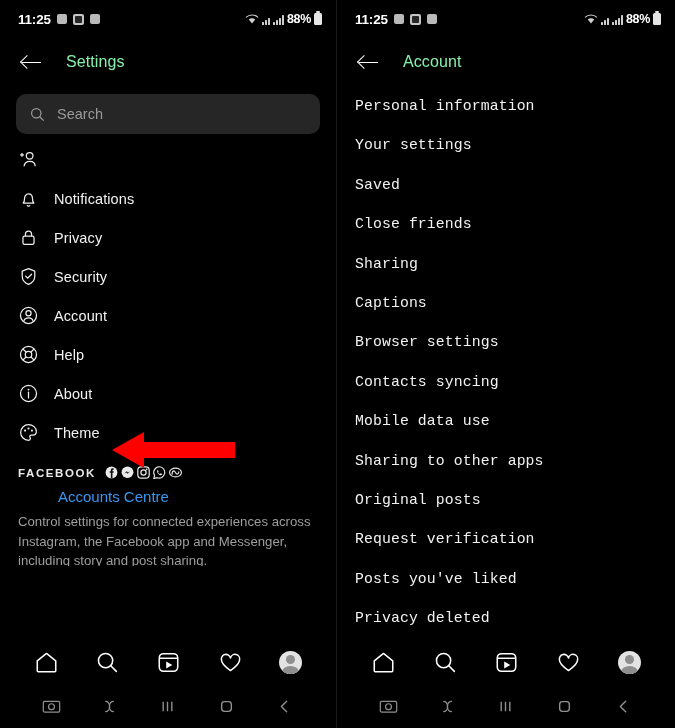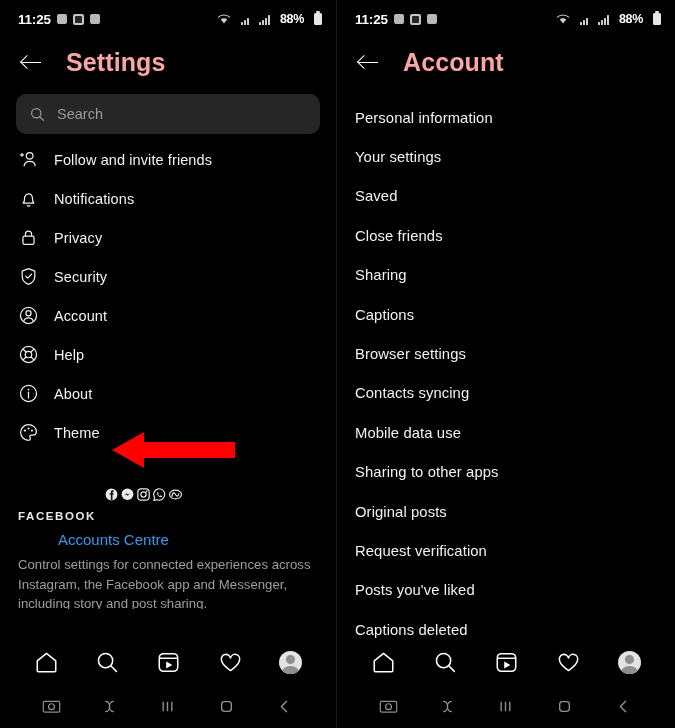--- a/index.html
+++ b/index.html
@@ -35,21 +35,21 @@
   .sb-ic{
     width:10px; height:10px; border-radius:2px;
     background:#c9c9c9; display:inline-block;
     position:relative; opacity:.92;
   }
   .sb-ic.dual{ width:11px; height:11px; background:#d6d6d6; }
   .sb-ic.dual:after{
     content:""; position:absolute; left:2px; top:2px;
     width:7px; height:7px; background:#2a2a2a; border-radius:1px;
   }
-  .sb-right{ display:flex; align-items:center; gap:10px; }
+  .sb-right{ display:flex; align-items:center; gap:3px; }
   .sb-batt{ font-size:12.5px; font-weight:700; letter-spacing:-0.3px; }
   .battery-body{
     width:8px; height:12px; background:#e6e6e6; border-radius:1.5px;
     position:relative;
   }
   .battery-body:before{
     content:""; position:absolute; top:-2px; left:2px;
     width:4px; height:2px; background:#e6e6e6; border-radius:1px;
   }
   .sig{ display:flex; align-items:flex-end; gap:1px; height:11px; }
@@ -72,21 +72,21 @@
     content:""; position:absolute; left:2px; top:11.5px;
     width:19px; height:1.6px; background:#fff;
   }
   .back-arrow:after{
     content:""; position:absolute; left:2px; top:7px;
     width:9px; height:9px;
     border-left:1.6px solid #fff; border-bottom:1.6px solid #fff;
     transform:rotate(45deg);
   }
   .appbar-title{
-    color:#fca5a5; font-size:25px; font-weight:700; letter-spacing:.1px;
+    color:#86efac; font-size:16px; font-weight:400; letter-spacing:.1px;
   }
 
   
   .body{
     flex:1 1 auto; overflow:hidden; position:relative;
   }
 
   
   .search-wrap{ padding:8px 16px 6px; }
   .search{
@@ -102,36 +102,36 @@
   }
   .setting-label{ color:#f2f2f2; font-size:14.5px; letter-spacing:.1px; }
   .ico{ width:21px; height:21px; flex:0 0 21px; display:block; }
 
   
   .fb-head{
     display:flex; align-items:center; gap:9px;
     padding:14px 18px 2px;
   }
   .fb-label{
-    color:#e9e9e9; font-size:11.5px; font-weight:700; letter-spacing:1.6px;margin-top:44px;
+    color:#e9e9e9; font-size:11.5px; font-weight:700; letter-spacing:1.6px;
   }
   .fb-brands{ display:flex; align-items:center; gap:3px; }
   .fb-brands svg{ width:13px; height:13px; display:block; }
   .fb-link{
     color:#3897f0; font-size:15px; padding:7px 18px 3px; cursor:pointer;margin-left:40px;
   }
   .fb-desc{
     color:#9e9e9e; font-size:13.2px; line-height:19.5px;
     padding:4px 18px 0; max-height:58px; overflow:hidden;
   }
 
   
   .acct-row{
-    height:39.4px; display:flex; align-items:center;
-    padding:0 18px; cursor:pointer;
+    height:39.4px; display:flex; align-items:flex-start;
+    padding:0 18px; cursor:pointer;font-family:Liberation Mono, monospace;
   }
   .acct-label{ color:#f2f2f2; font-size:14.8px; letter-spacing:.1px; }
 
   
   .ig-nav{
     flex:0 0 44px; height:44px;
     display:flex; align-items:center; justify-content:space-around;
     padding:0 16px; background:#000;
   }
   .ig-nav svg{ width:25px; height:25px; display:block; }
@@ -210,21 +210,20 @@
         </div>
       </div>
 
       <div class="setting-row">
         <svg class="ico" viewBox="0 0 22 22">
           <circle cx="12.2" cy="7.2" r="3.5" stroke="#f0f0f0" stroke-width="1.3" fill="none"></circle>
           <path d="M6.4 18.2c0-3.3 2.6-5.2 5.8-5.2s5.8 1.9 5.8 5.2" stroke="#f0f0f0" stroke-width="1.3" fill="none"></path>
           <line x1="2.2" y1="6.2" x2="6.2" y2="6.2" stroke="#f0f0f0" stroke-width="1.3"></line>
           <line x1="4.2" y1="4.2" x2="4.2" y2="8.2" stroke="#f0f0f0" stroke-width="1.3"></line>
         </svg>
-        <span class="setting-label">Follow and invite friends</span>
       </div>
 
       <div class="setting-row">
         <svg class="ico" viewBox="0 0 22 22">
           <path d="M5.4 15.8c1.2-1 1.4-2.1 1.4-4.3 0-3 1.6-5.3 4.2-5.3s4.2 2.3 4.2 5.3c0 2.2.2 3.3 1.4 4.3z" stroke="#f0f0f0" stroke-width="1.3" fill="none" stroke-linejoin="round"></path>
           <path d="M9.4 18.1a1.8 1.8 0 0 0 3.2 0" stroke="#f0f0f0" stroke-width="1.3" fill="none"></path>
         </svg>
         <span class="setting-label">Notifications</span>
       </div>
 
@@ -435,21 +434,21 @@
       <div class="acct-row">
           <span class="acct-label">Original posts</span>
         </div>
       <div class="acct-row">
           <span class="acct-label">Request verification</span>
         </div>
       <div class="acct-row">
           <span class="acct-label">Posts you've liked</span>
         </div>
       <div class="acct-row">
-          <span class="acct-label">Captions deleted</span>
+          <span class="acct-label">Privacy deleted</span>
         </div>
 
     </div>
 
     <div class="ig-nav">
       <svg viewBox="0 0 26 26">
         <path d="M3.4 11.4L13 3.6l9.6 7.8v10.2a1 1 0 0 1-1 1H4.4a1 1 0 0 1-1-1z" stroke="#fff" stroke-width="1.6" fill="none" stroke-linejoin="round"></path>
       </svg>
       <svg viewBox="0 0 26 26">
         <circle cx="11" cy="11" r="7.4" stroke="#fff" stroke-width="1.6" fill="none"></circle>

